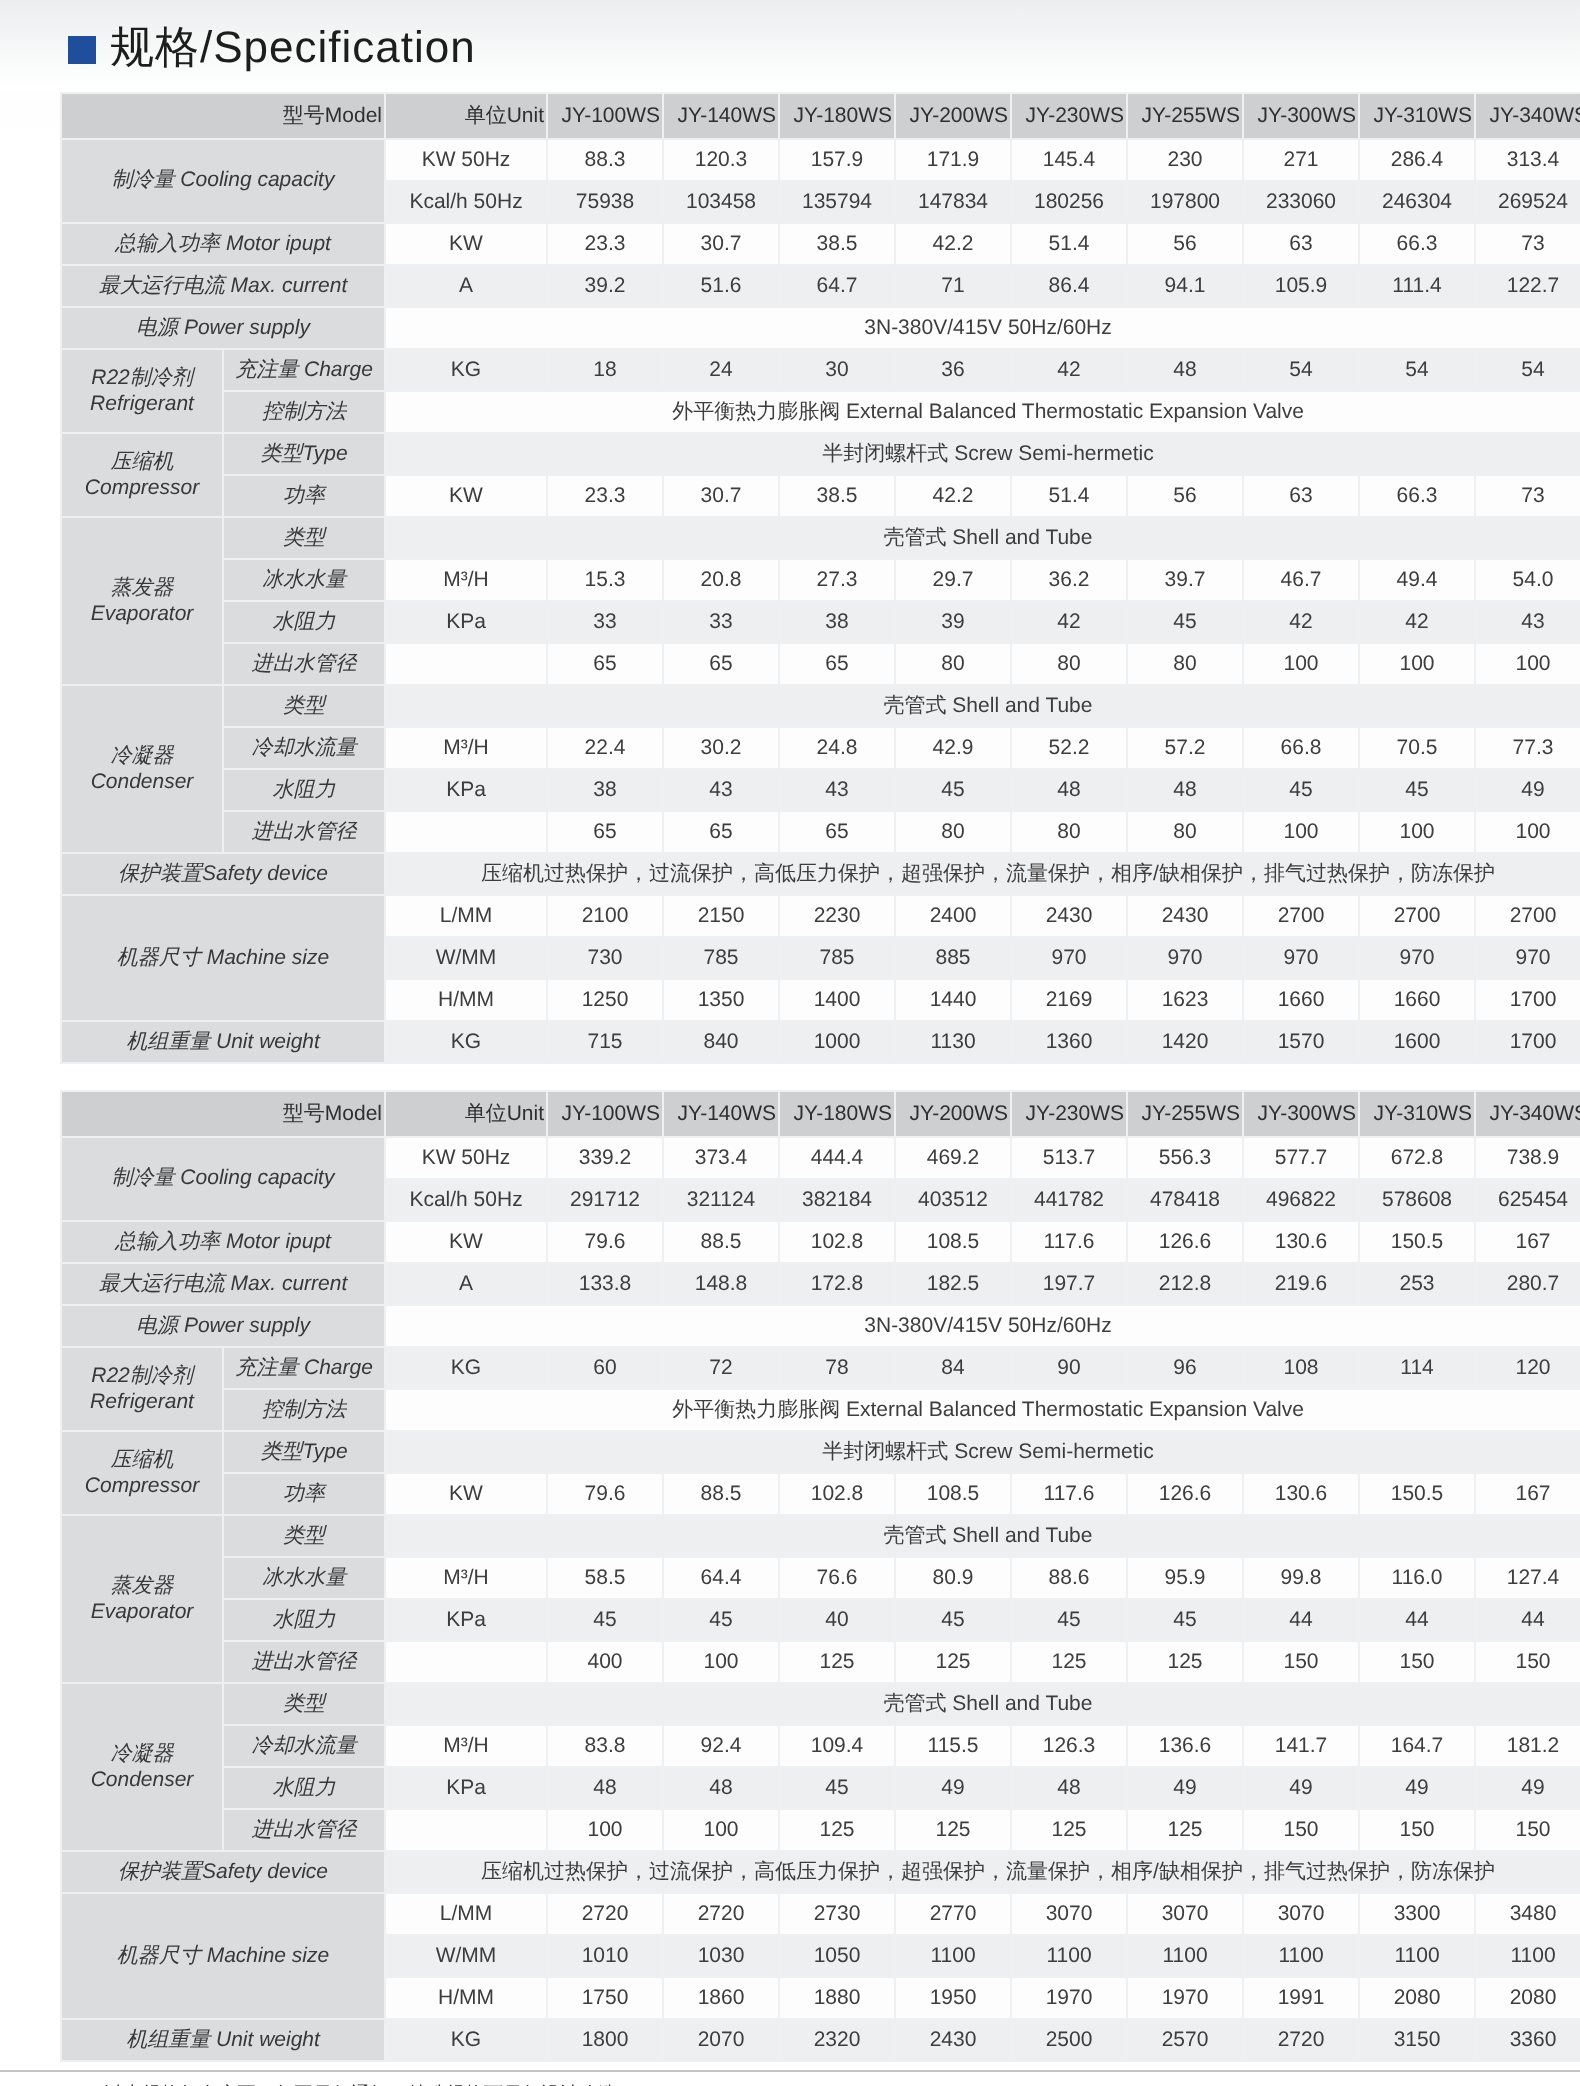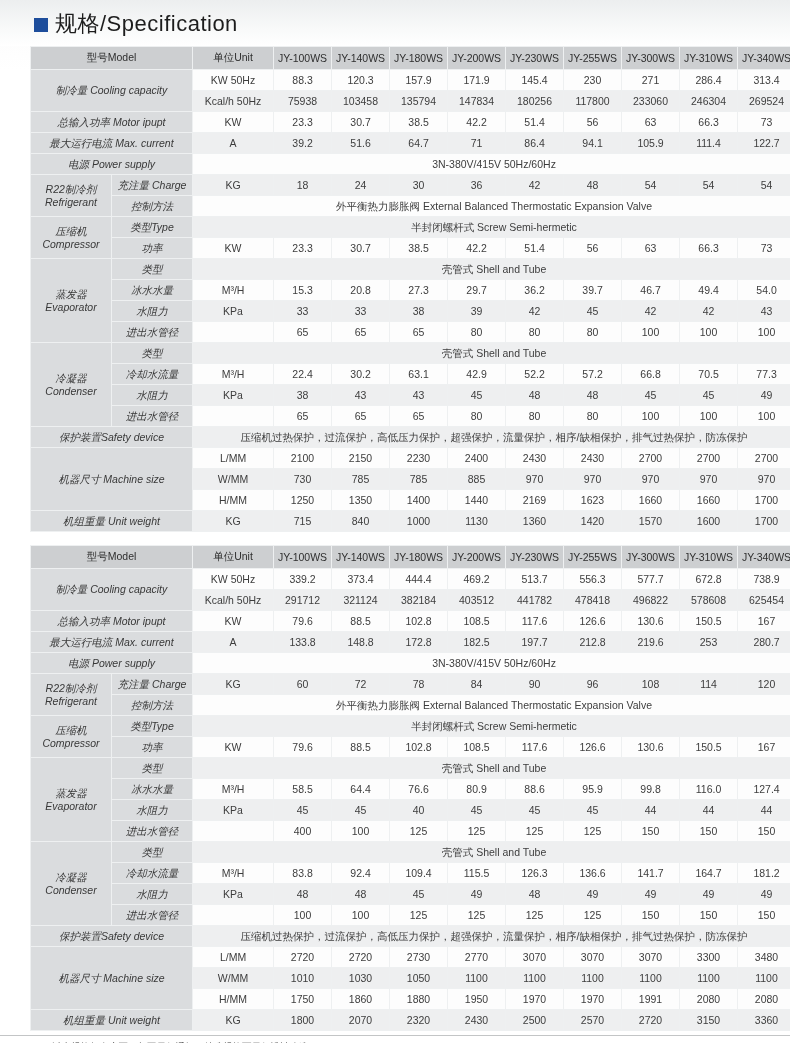--- a/index.html
+++ b/index.html
@@ -21,21 +21,21 @@
   .table-wrap{margin:0 0 0 30px;}
   .table-wrap.second{margin-top:13px;}
   table.spec{
     border-collapse:separate;border-spacing:1px;
     background:#eef0f1;
     table-layout:fixed;width:753px;
     font-size:10.5px;color:#3d3d3d;
   }
   table.spec th{
     background:#cdcfd1;font-weight:normal;height:22px;
-    font-size:10.5px;color:#2f2f2f;text-align:center;
+    font-size:10.5px;color:#2f2f2f;text-align:right;
     padding:0 1px;overflow:hidden;white-space:nowrap;
   }
   table.spec td{
     height:20px;text-align:center;background:#fdfdfd;
     padding:0 2px;line-height:1.15;overflow:hidden;
   }
   table.spec td.label, table.spec td.sub{background:#dadcde;color:#383838;font-style:italic;}
   table.spec tr.alt td.val, table.spec tr.alt td.unit, table.spec tr.alt td.span{background:#eeeff0;}
   table.spec td.span{white-space:nowrap;}
   .footnote{
@@ -100,21 +100,21 @@
             <td class="val">286.4</td>
             <td class="val">313.4</td>
           </tr>
           <tr class="alt">
             <td class="unit">Kcal/h 50Hz</td>
             <td class="val">75938</td>
             <td class="val">103458</td>
             <td class="val">135794</td>
             <td class="val">147834</td>
             <td class="val">180256</td>
-            <td class="val">117800</td>
+            <td class="val">197800</td>
             <td class="val">233060</td>
             <td class="val">246304</td>
             <td class="val">269524</td>
           </tr>
           <tr>
             <td class="label" colspan="2">总输入功率 Motor ipupt</td>
             <td class="unit">KW</td>
             <td class="val">23.3</td>
             <td class="val">30.7</td>
             <td class="val">38.5</td>
@@ -225,21 +225,21 @@
           <tr class="alt">
             <td class="label" rowspan="4">冷凝器 Condenser</td>
             <td class="sub">类型</td>
             <td class="span" colspan="10">壳管式 Shell and Tube</td>
           </tr>
           <tr>
             <td class="sub">冷却水流量</td>
             <td class="unit">M³/H</td>
             <td class="val">22.4</td>
             <td class="val">30.2</td>
-            <td class="val">63.1</td>
+            <td class="val">24.8</td>
             <td class="val">42.9</td>
             <td class="val">52.2</td>
             <td class="val">57.2</td>
             <td class="val">66.8</td>
             <td class="val">70.5</td>
             <td class="val">77.3</td>
           </tr>
           <tr class="alt">
             <td class="sub">水阻力</td>
             <td class="unit">KPa</td>

